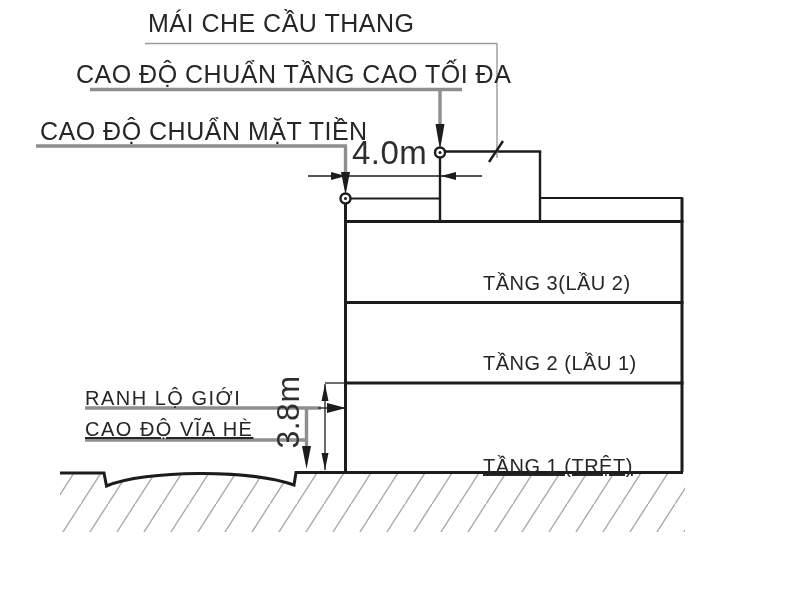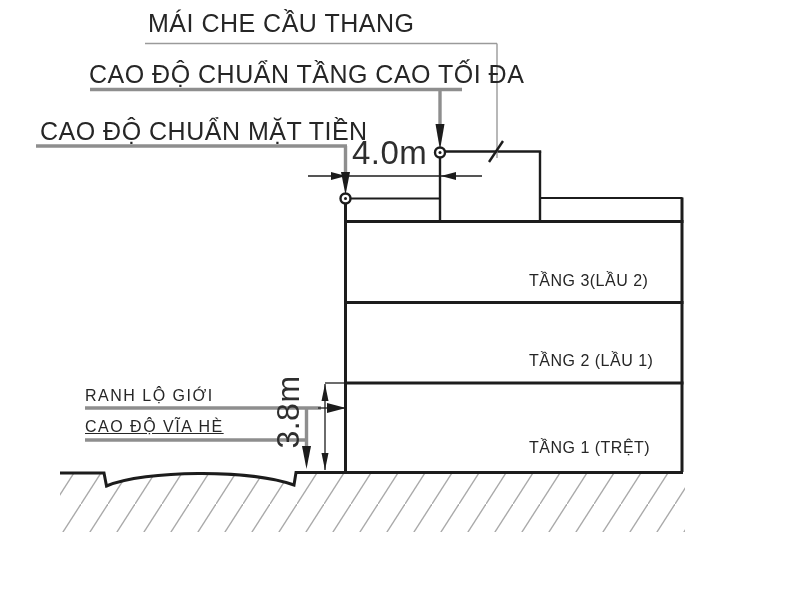--- a/index.html
+++ b/index.html
@@ -13,22 +13,22 @@
   }
   #linework{position:absolute;left:0;top:0;width:800px;height:600px;}
   .lbl{
     position:absolute;
     white-space:nowrap;
     color:#262626;
     line-height:1;
     letter-spacing:0.5px;
   }
   .lbl-top{font-size:25px;}
-  .lbl-floor{font-size:16px;letter-spacing:0.5px;margin-left:46px;}
-  .lbl-small{font-size:16px;letter-spacing:1.5px;}
+  .lbl-floor{font-size:20px;letter-spacing:0.5px;}
+  .lbl-small{font-size:20px;letter-spacing:1.5px;}
   .lbl-dim{font-size:33px;color:#2e2e2e;}
   .lbl-dim-rot{
     font-size:32px;color:#2e2e2e;
     transform:translate(-50%,-50%) rotate(-90deg);
     transform-origin:center center;
   }
 </style>
 </head>
 <body>
 
@@ -119,31 +119,31 @@
       <line x1="62" y1="537" x2="62" y2="592" stroke="#1c1c1c" stroke-width="1.3"></line>
       <line x1="346" y1="537" x2="346" y2="592" stroke="#1c1c1c" stroke-width="1.3"></line>
       <line x1="62" y1="585.5" x2="346" y2="585.5" stroke="#1c1c1c" stroke-width="1.3"></line>
       <polygon points="63,585.5 81,581 81,590" fill="#1c1c1c"></polygon>
       <polygon points="345,585.5 327,581 327,590" fill="#1c1c1c"></polygon>
     </g>
   </svg>
 
   <div class="lbl lbl-top" style="left:148px;top:11px;">MÁI CHE CẦU THANG</div>
 
-  <div class="lbl lbl-top" style="left:89px;top:62px;">CAO ĐỘ CHUẨN TẦNG CAO TỐI ĐA</div>
+  <div class="lbl lbl-top" style="left:76px;top:62px;">CAO ĐỘ CHUẨN TẦNG CAO TỐI ĐA</div>
 
   <div class="lbl lbl-top" style="left:40px;top:119px;">CAO ĐỘ CHUẨN MẶT TIỀN</div>
 
   <div class="lbl lbl-dim" style="left:352px;top:136px;">4.0m</div>
 
   <div class="lbl lbl-floor" style="left:483px;top:273px;">TẦNG 3(LẦU 2)</div>
 
   <div class="lbl lbl-floor" style="left:483px;top:353px;text-align:center;">TẦNG 2 (LẦU 1)</div>
 
-  <div class="lbl lbl-floor" style="left:483px;top:440px;">TẦNG 1 (TRỆT)</div>
+  <div class="lbl lbl-floor" style="left:483px;top:456px;text-decoration:underline;">TẦNG 1 (TRỆT)</div>
 
   <div class="lbl lbl-small" style="left:85px;top:388px;">RANH LỘ GIỚI</div>
 
   <div class="lbl lbl-small" style="left:85px;top:419px;text-decoration:underline;">CAO ĐỘ VĨA HÈ</div>
 
   <div class="lbl lbl-dim-rot" style="left:288px;top:412px;">3.8m</div>
 
 
 </div>
 

